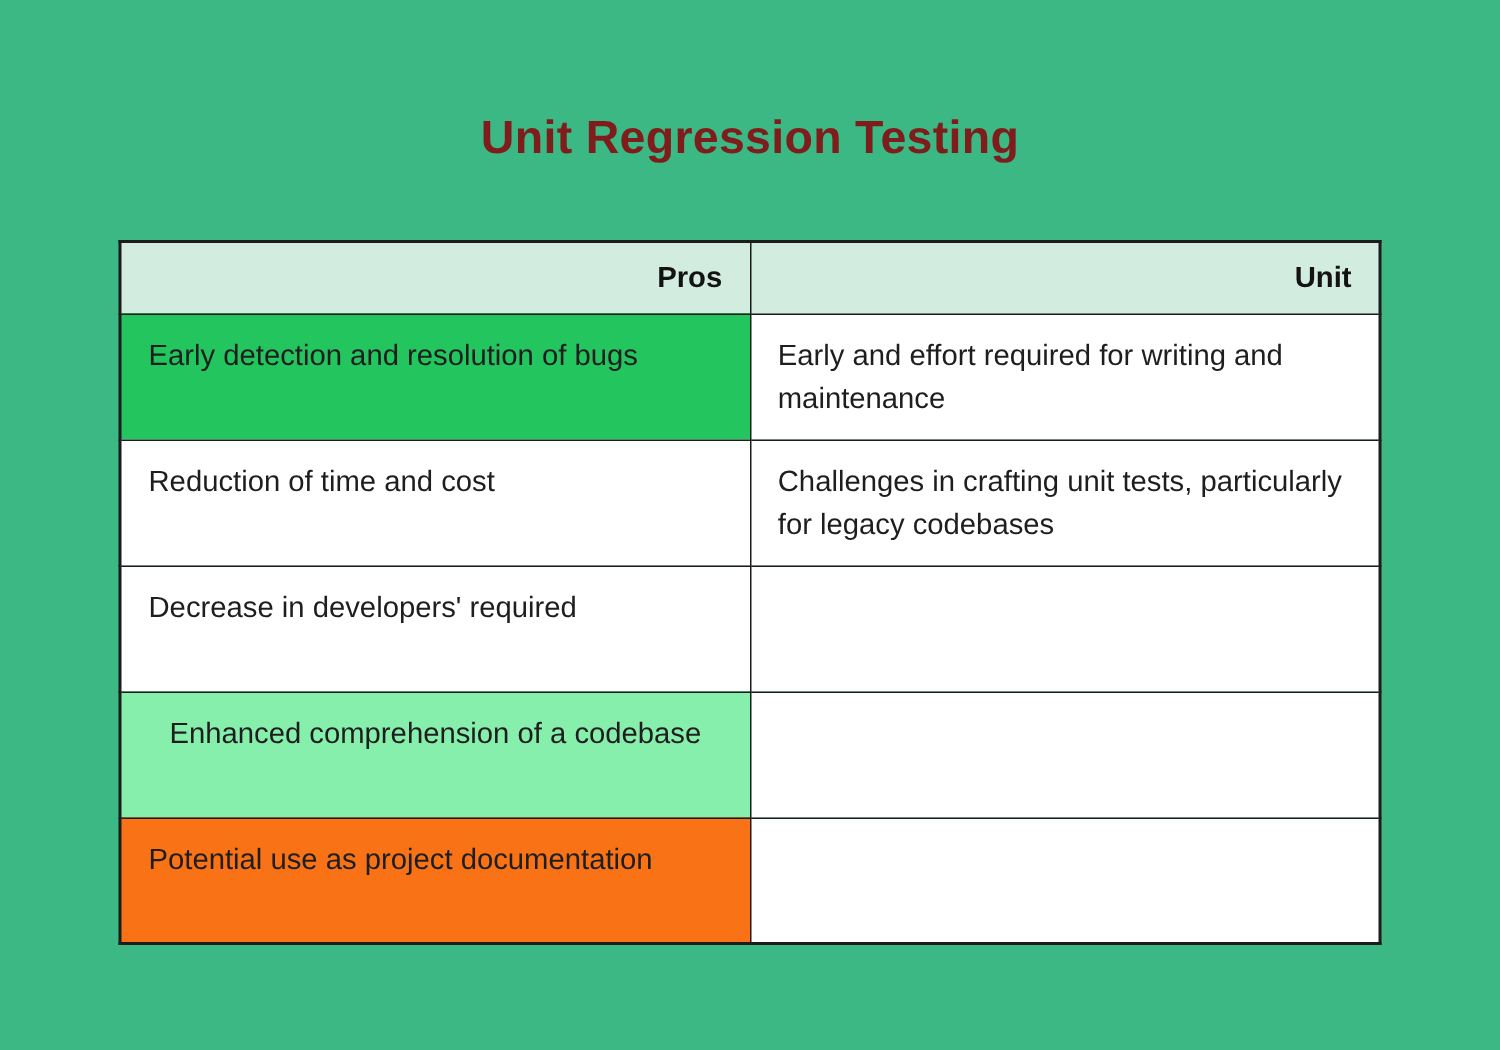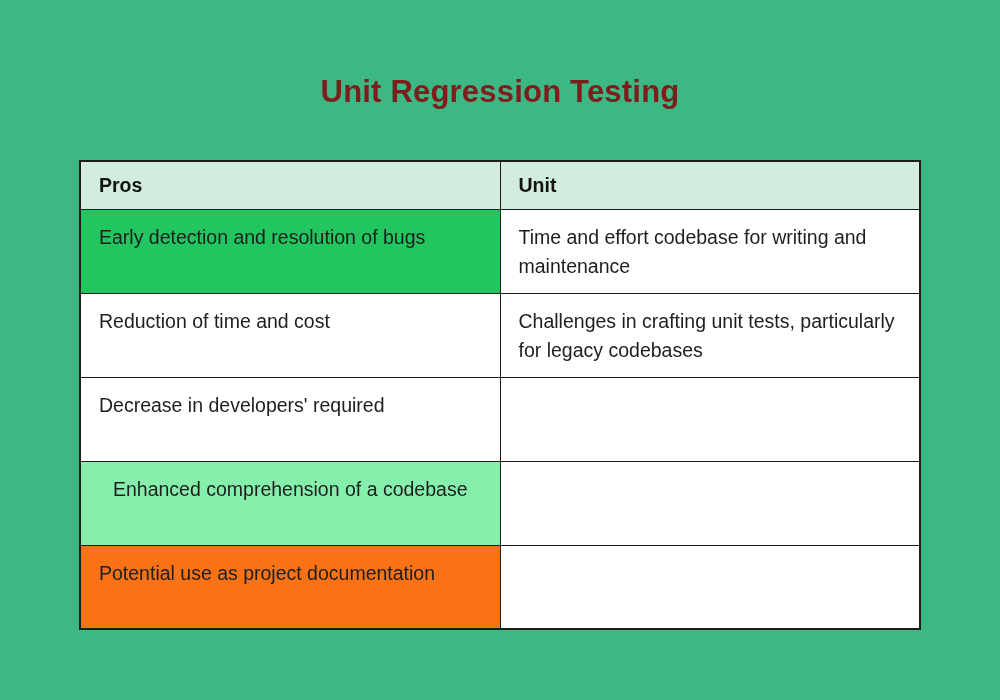--- a/index.html
+++ b/index.html
@@ -43,21 +43,21 @@
     border: 1px solid #1c1c1c;
     box-sizing: border-box;
     width: 50%;
   }
   table.proscons {
     border: 2px solid #1c1c1c;
   }
   table.proscons th {
     height: 48px;
     padding: 0 18px;
-    text-align: left;
+    text-align: right;
     vertical-align: middle;
     font-size: 19.5px;
     font-weight: 700;
     color: #131313;
   }
   table.proscons td {
     height: 84px;
     padding: 13px 18px 0 18px;
     text-align: left;
     vertical-align: top;
@@ -76,21 +76,21 @@
   <table class="proscons">
     <thead>
       <tr>
         <th style="background: rgb(210, 236, 223);">Pros</th>
         <th style="background: rgb(210, 236, 223);">Unit</th>
       </tr>
     </thead>
     <tbody>
       <tr>
         <td style="background: #22c55e;">Early detection and resolution of bugs</td>
-        <td style="background: rgb(255, 255, 255);">Time and effort codebase for writing and maintenance</td>
+        <td style="background: rgb(255, 255, 255);">Early and effort required for writing and maintenance</td>
       </tr>
       <tr>
         <td style="background: rgb(255, 255, 255);">Reduction of time and cost</td>
         <td style="background: rgb(255, 255, 255);">Challenges in crafting unit tests, particularly for legacy codebases</td>
       </tr>
       <tr>
         <td style="background: rgb(255, 255, 255);">Decrease in developers' required</td>
         <td style="background: rgb(255, 255, 255);"></td>
       </tr>
       <tr>

